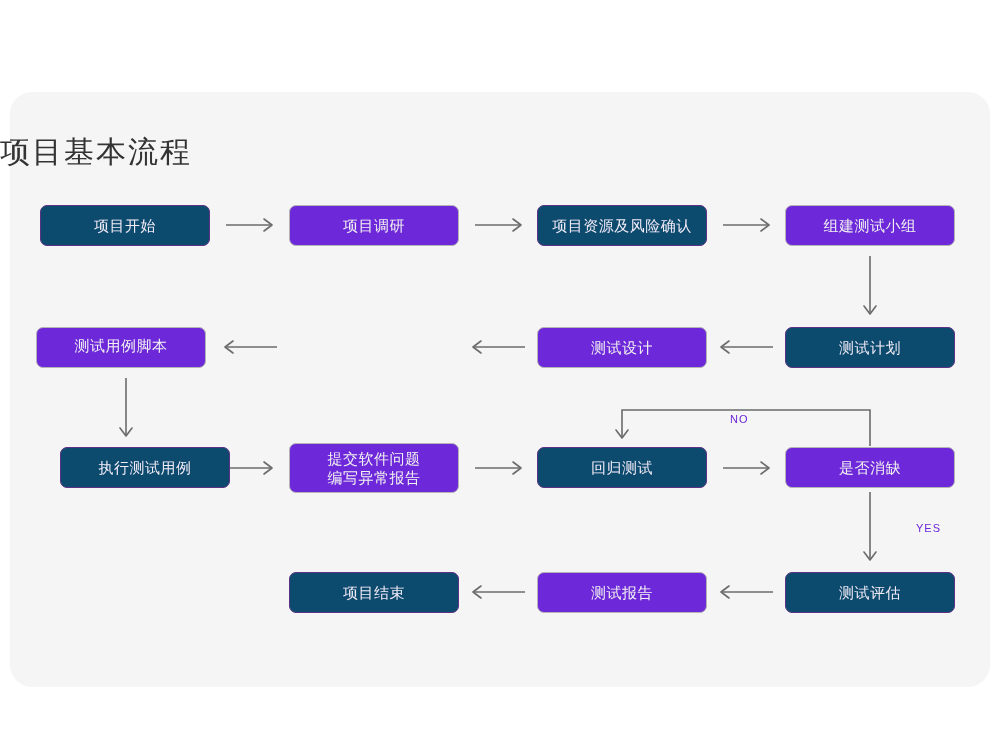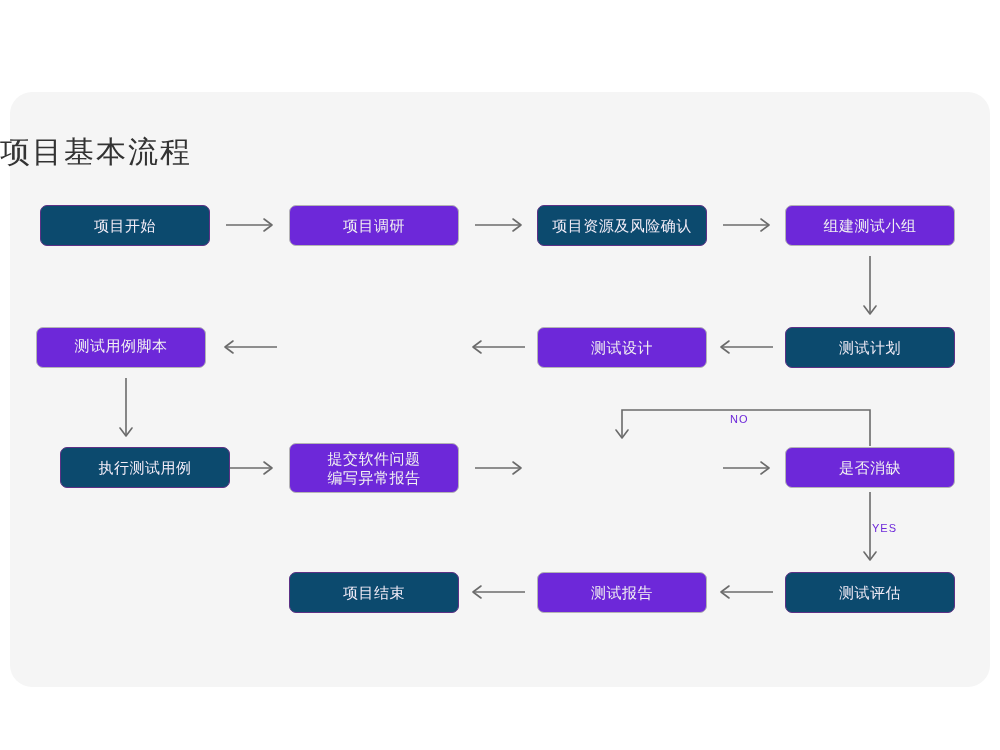--- a/index.html
+++ b/index.html
@@ -135,21 +135,21 @@
       <line class="wire" x1="773" y1="592" x2="721" y2="592"></line>
       <polyline class="head" points="729,586 721,592 729,598"></polyline>
     </g>
     <g>
       <line class="wire" x1="525" y1="592" x2="473" y2="592"></line>
       <polyline class="head" points="481,586 473,592 481,598"></polyline>
     </g>
   </svg>
 
   <div class="edge-label" style="left:730px;top:413px;">NO</div>
-  <div class="edge-label" style="left:872px;top:522px;">YES</div>
+  <div class="edge-label" style="left:916px;top:522px;">YES</div>
 
   <div class="node purple" style="left:40px;top:205px;">
       <span class="lbl">项目开始</span>
     </div>
   <div class="node gray" style="left:289px;top:205px;">
       <span class="lbl">项目调研</span>
     </div>
   <div class="node purple" style="left:537px;top:205px;">
       <span class="lbl">项目资源及风险确认</span>
     </div>
@@ -167,20 +167,23 @@
       <span class="lbl">测试计划</span>
     </div>
 
   <div class="node purple" style="left:40px;top:447px;margin-left:20px;">
       <span class="lbl">执行测试用例</span>
     </div>
   <div class="node gray tall" style="left:289px;top:443px;">
       <span class="lbl">提交软件问题
 编写异常报告</span>
     </div>
+  <div class="node purple" style="left:537px;top:447px;">
+      <span class="lbl">回归测试</span>
+    </div>
   <div class="node gray" style="left:785px;top:447px;">
       <span class="lbl">是否消缺</span>
     </div>
 
   <div class="node purple" style="left:289px;top:572px;">
       <span class="lbl">项目结束</span>
     </div>
   <div class="node gray" style="left:537px;top:572px;border-radius:7px;">
       <span class="lbl">测试报告</span>
     </div>

